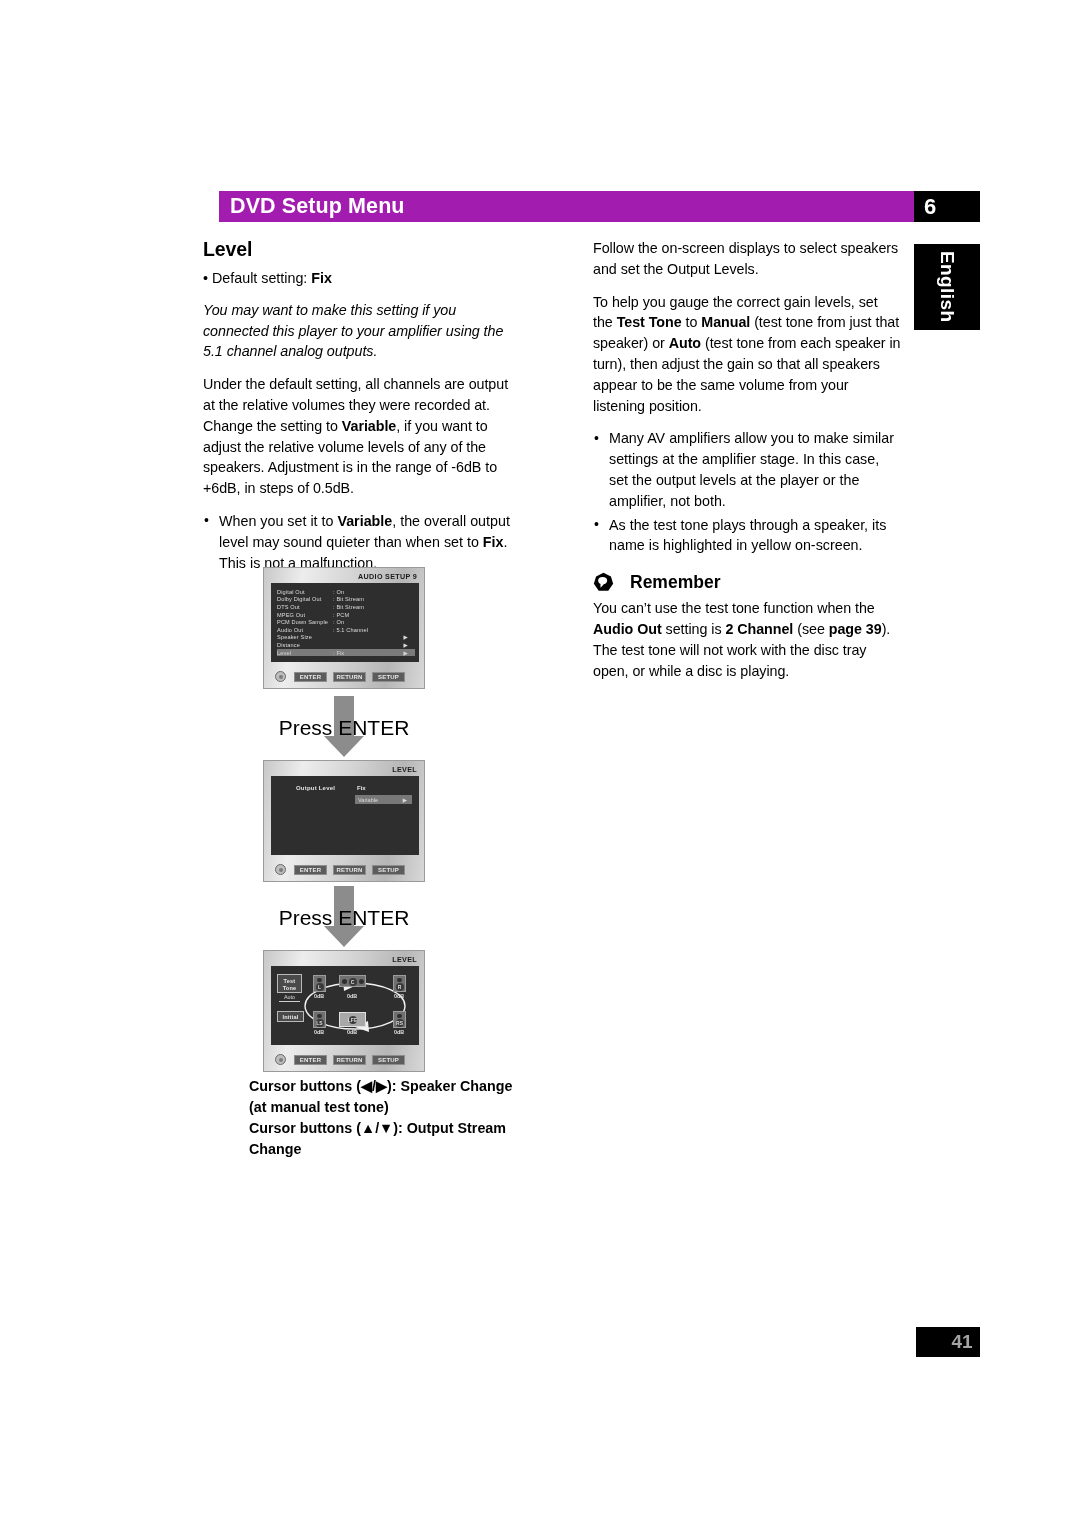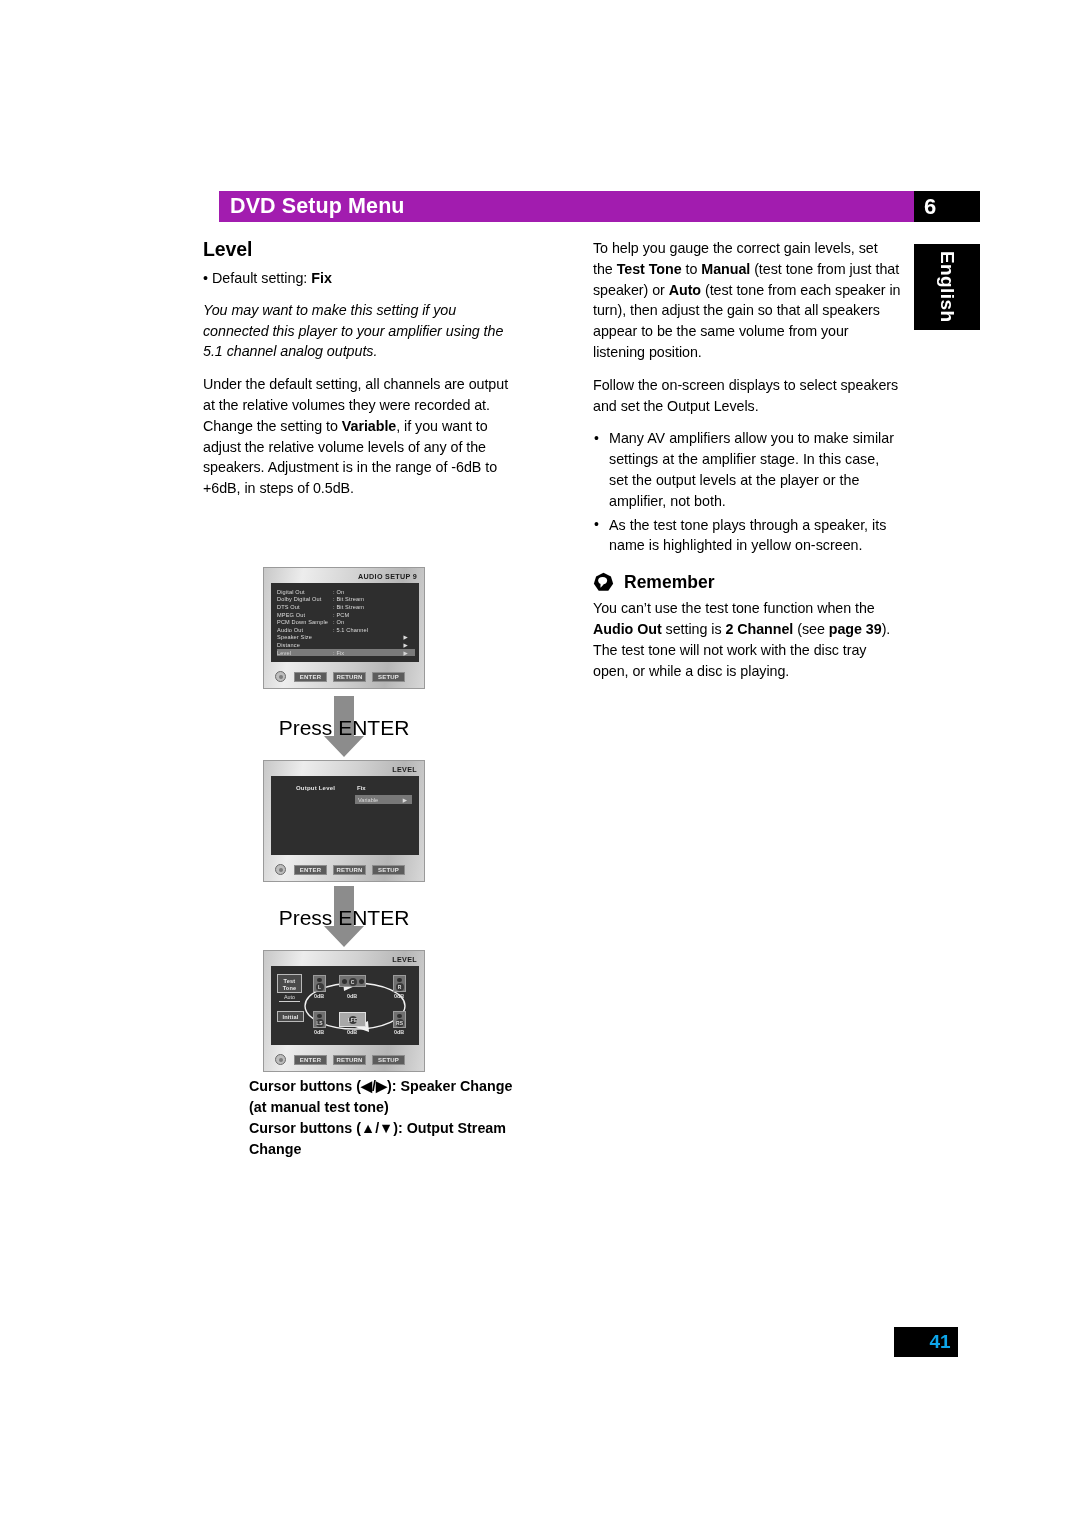--- a/index.html
+++ b/index.html
@@ -34,23 +34,23 @@
     position: absolute; left: 914px; top: 244px;
     width: 66px; height: 86px; background: #000;
     color: #fff; font-size: 19px; font-weight: bold;
     display: flex; align-items: center; justify-content: center;
   }
   .lang-tab span {
     writing-mode: vertical-rl; text-orientation: mixed;
     letter-spacing: 0.4px;
   }
   .page-number {
-    position: absolute; left: 894px; top: 1327px;
+    position: absolute; left: 916px; top: 1327px;
     width: 64px; height: 30px; background: #000;
-    color: #0ea5e9; font-size: 19px; font-weight: bold;
+    color: #a3a3a3; font-size: 19px; font-weight: bold;
     display: flex; align-items: center; justify-content: center; padding-left: 28px;
   }
 
   
   .col-left  { position: absolute; left: 203px; top: 238px; width: 310px; }
   .col-right { position: absolute; left: 593px; top: 238px; width: 308px; }
 
   h2.section-title {
     font-size: 19.5px; font-weight: bold; margin-bottom: 7px;
     letter-spacing: -0.1px;
@@ -68,21 +68,21 @@
     position: relative; padding-left: 16px; margin-bottom: 3px;
   }
   ul.bullets li:before {
     content: "\2022"; position: absolute; left: 1px; top: -0.5px;
     font-size: 14px;
   }
   .dot-line { font-size: 14.3px; line-height: 20.8px; margin-bottom: 11px; }
 
   
   .remember-head {
-    display: flex; align-items: center; gap: 10px;
+    display: flex; align-items: center; gap: 16px;
     margin-top: 16px; margin-bottom: 5px;
   }
   .remember-icon { width: 21px; height: 21px; display: block; flex: none; }
   .remember-label { font-size: 17.5px; font-weight: bold; }
 
   
   .tv {
     position: absolute;
     width: 162px; height: 122px;
     background: linear-gradient(100deg,#c8c8c8 0%,#ededed 22%,#d2d2d2 52%,#b6b6b6 78%,#d8d8d8 100%);
@@ -219,26 +219,29 @@
 
   <div class="col-left">
     <h2 class="section-title">Level</h2>
 
     <div class="dot-line"><span>• Default setting: </span><b>Fix</b></div>
 
     <p class="body italic">You may want to make this setting if you connected this player to your amplifier using the 5.1 channel analog outputs.</p>
 
     <p class="body"><span>Under the default setting, all channels are output at the relative volumes they were recorded at. Change the setting to </span><b>Variable</b><span>, if you want to adjust the relative volume levels of any of the speakers. Adjustment is in the range of -6dB to +6dB, in steps of 0.5dB.</span></p>
 
+    <ul class="bullets">
+      <li><span>When you set it to </span><b>Variable</b><span>, the overall output level may sound quieter than when set to </span><b>Fix</b><span>. This is not a malfunction.</span></li>
+    </ul>
   </div>
 
   <div class="col-right">
+    <p class="body">Follow the on-screen displays to select speakers and set the Output Levels.</p>
+
     <p class="body"><span>To help you gauge the correct gain levels, set the </span><b>Test Tone</b><span> to </span><b>Manual</b><span> (test tone from just that speaker) or </span><b>Auto</b><span> (test tone from each speaker in turn), then adjust the gain so that all speakers appear to be the same volume from your listening position.</span></p>
-
-    <p class="body">Follow the on-screen displays to select speakers and set the Output Levels.</p>
 
     <ul class="bullets">
       <li>Many AV amplifiers allow you to make similar settings at the amplifier stage. In this case, set the output levels at the player or the amplifier, not both.</li>
       <li>As the test tone plays through a speaker, its name is highlighted in yellow on-screen.</li>
     </ul>
 
     <div class="remember-head">
       <svg class="remember-icon" viewBox="0 0 24 24">
         <polygon points="12,0.8 20.5,5 23,13.5 17.5,21.5 6.5,21.5 1,13.5 3.5,5" fill="#000"></polygon>
         <ellipse cx="11" cy="9.8" rx="5.1" ry="4.2" fill="#fff"></ellipse>

